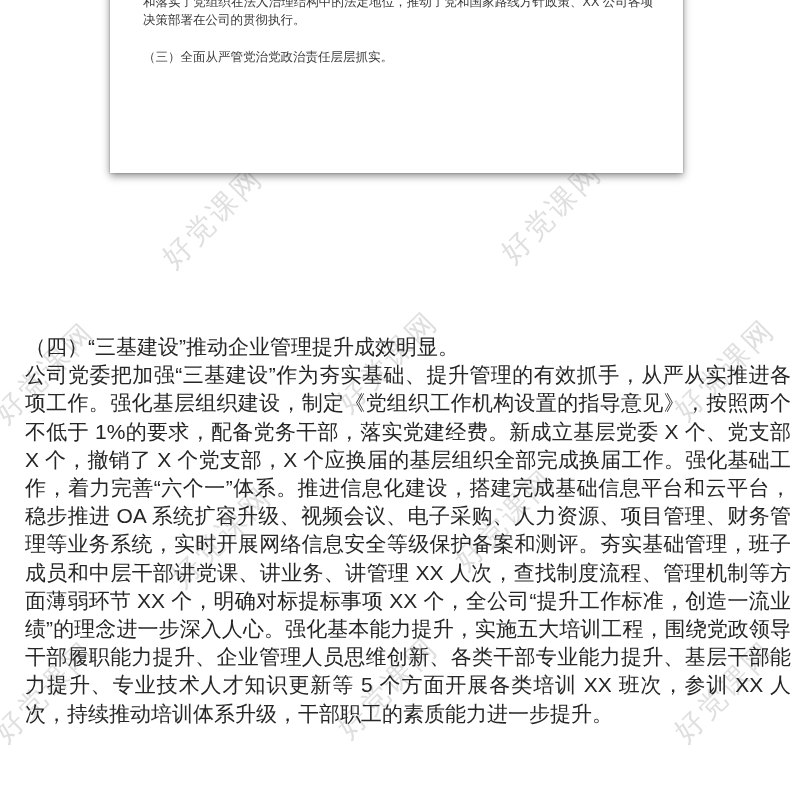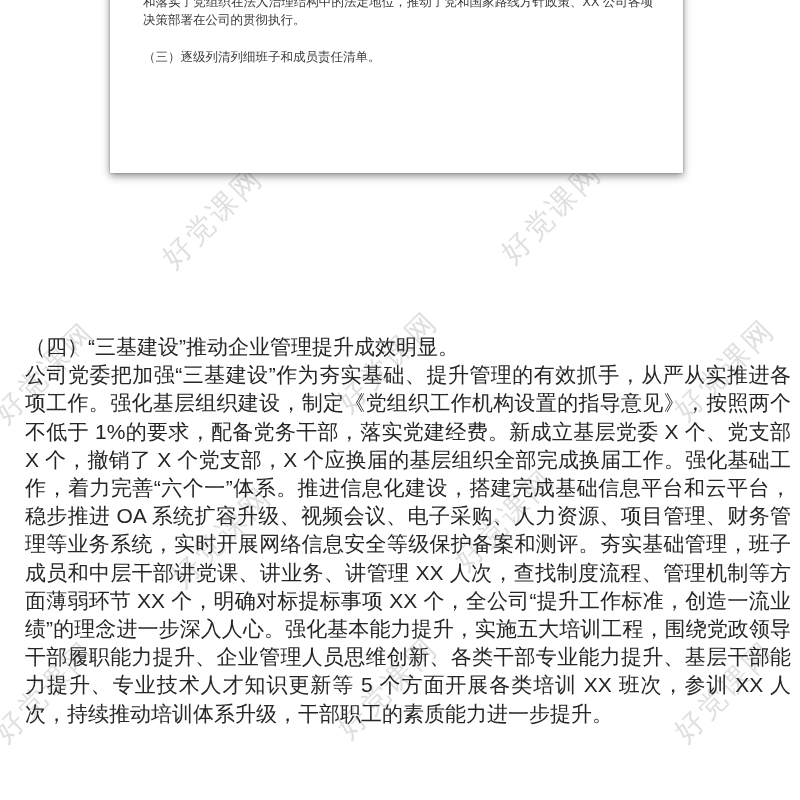--- a/index.html
+++ b/index.html
@@ -81,21 +81,21 @@
       <span class="wm" style="left: 725px; top: 370px; color: rgba(110, 110, 110, 0.22);">好党课网</span>
       <span class="wm" style="left: 222px; top: 537px; color: rgba(110, 110, 110, 0.22);">好党课网</span>
       <span class="wm" style="left: 505px; top: 520px; color: rgba(110, 110, 110, 0.22);">好党课网</span>
       <span class="wm" style="left: 45px; top: 692px; color: rgba(110, 110, 110, 0.22);">好党课网</span>
       <span class="wm" style="left: 388px; top: 688px; color: rgba(110, 110, 110, 0.22);">好党课网</span>
       <span class="wm" style="left: 725px; top: 692px; color: rgba(110, 110, 110, 0.22);">好党课网</span>
     </div>
 
   <div class="preview">
     <p class="gap-after">和落实了党组织在法人治理结构中的法定地位，推动了党和国家路线方针政策、XX 公司各项决策部署在公司的贯彻执行。</p>
-    <p>（三）逐级列清列细班子和成员责任清单。</p>
+    <p>（三）全面从严管党治党政治责任层层抓实。</p>
   </div>
 
   <div class="article">
     <p>（四）“三基建设”推动企业管理提升成效明显。</p>
     <p class="gap-after">公司党委把加强“三基建设”作为夯实基础、提升管理的有效抓手，从严从实推进各项工作。强化基层组织建设，制定《党组织工作机构设置的指导意见》，按照两个不低于 1%的要求，配备党务干部，落实党建经费。新成立基层党委 X 个、党支部 X 个，撤销了 X 个党支部，X 个应换届的基层组织全部完成换届工作。强化基础工作，着力完善“六个一”体系。推进信息化建设，搭建完成基础信息平台和云平台，稳步推进 OA 系统扩容升级、视频会议、电子采购、人力资源、项目管理、财务管理等业务系统，实时开展网络信息安全等级保护备案和测评。夯实基础管理，班子成员和中层干部讲党课、讲业务、讲管理 XX 人次，查找制度流程、管理机制等方面薄弱环节 XX 个，明确对标提标事项 XX 个，全公司“提升工作标准，创造一流业绩”的理念进一步深入人心。强化基本能力提升，实施五大培训工程，围绕党政领导干部履职能力提升、企业管理人员思维创新、各类干部专业能力提升、基层干部能力提升、专业技术人才知识更新等 5 个方面开展各类培训 XX 班次，参训 XX 人次，持续推动培训体系升级，干部职工的素质能力进一步提升。</p>
 
   </div>
 
 </div>
 

